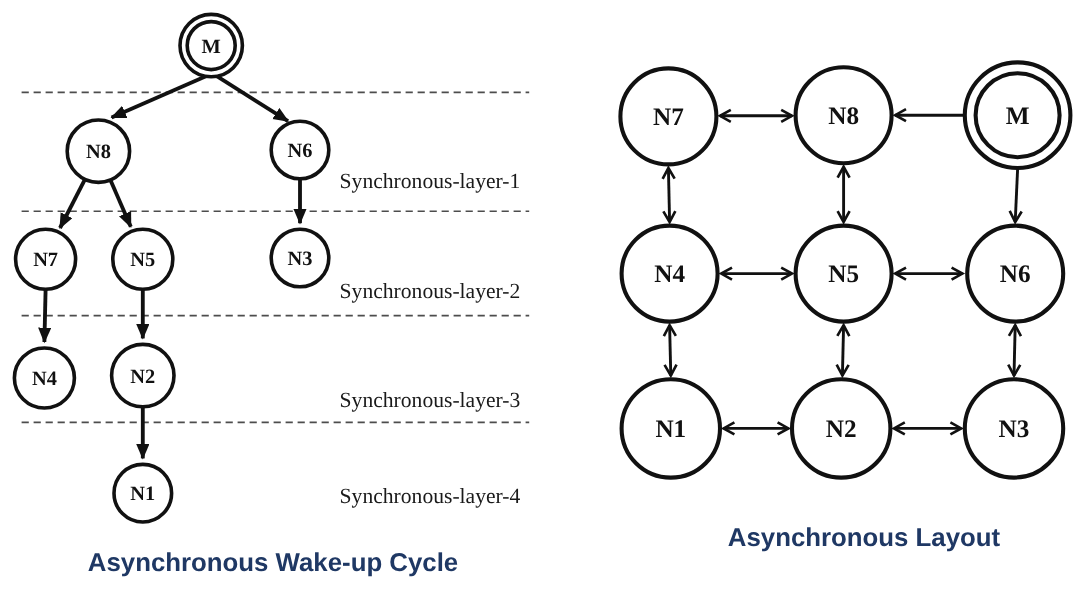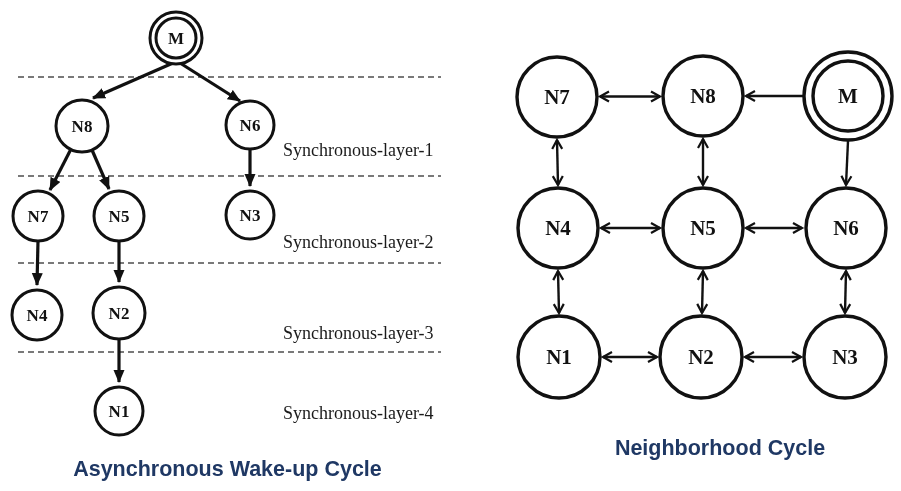--- a/index.html
+++ b/index.html
@@ -206,15 +206,15 @@
       <circle class="node-circle grid-node" cx="251" cy="357" r="41"></circle>
       <text class="node-label grid-label" x="251" y="357" dy="0.35em">N2</text>
     </g>
     <g>
       <circle class="node-circle grid-node" cx="395" cy="357" r="41"></circle>
       <text class="node-label grid-label" x="395" y="357" dy="0.35em">N3</text>
     </g>
   </svg>
 
   <div id="left-title" class="fig-title">Asynchronous Wake-up Cycle</div>
-  <div id="right-title" class="fig-title">Neighborhood Cycle</div>
+  <div id="right-title" class="fig-title">Asynchronous Layout</div>
 
 </div>
 
 </body></html>

